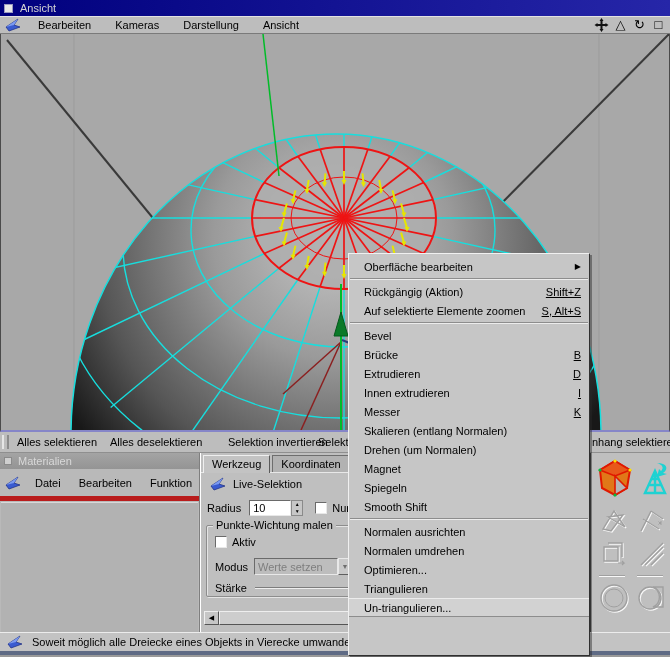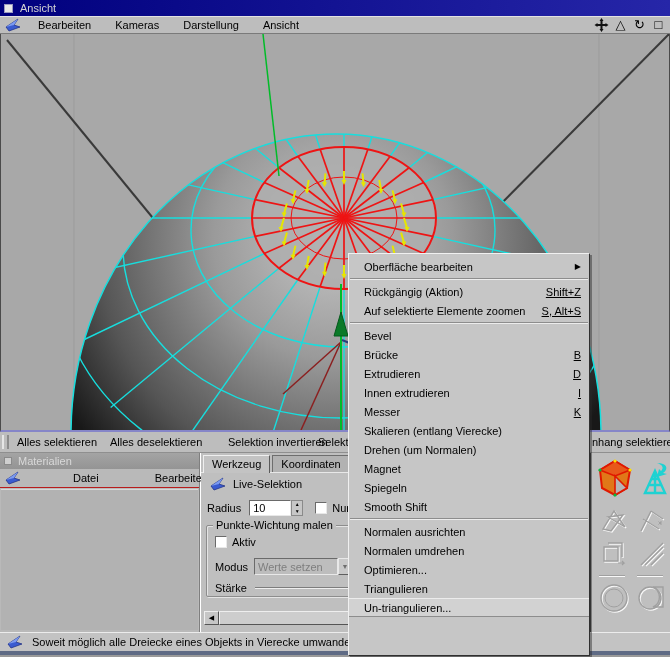--- a/index.html
+++ b/index.html
@@ -27,21 +27,21 @@
     border-bottom:1px solid #8f8f8f;}
   .seltb .handle{position:absolute;left:2px;top:3px;width:7px;height:14px;
     border-left:2px solid #e6e6e6;border-right:2px solid #8c8c8c;}
   .seltb .titem{position:absolute;top:4px;white-space:nowrap;cursor:default;}
   
   .materials{position:absolute;left:0;top:453px;width:200px;height:179px;background:#b9b9b9;
     border-right:1px solid #7f7f7f;}
   .mat-title{height:16px;background:linear-gradient(#a4a4a4,#949494);display:flex;align-items:center;
     padding-left:4px;color:#d9d9d9;}
   .mat-title .sq{width:8px;height:8px;background:#cfcfcf;border:1px solid #8a8a8a;margin-right:6px;}
-  .mat-menu{height:19px;display:flex;align-items:center;border-bottom:1px solid #b91c1c;gap:38px;}
+  .mat-menu{height:32px;display:flex;align-items:center;border-bottom:5px solid #b91c1c;}
   .mat-menu .mitem{padding:0 9px;}
   .mat-menu .arrow{margin-left:auto;padding-right:8px;font-size:9px;}
   .mat-body{height:141px;background:#b2b2b2;border-top:1px solid #d8d8d8;margin:1px;}
   
   .toolpanel{position:absolute;left:201px;top:453px;width:389px;height:179px;background:#bfbfbf;}
   .tabs{position:absolute;left:2px;top:2px;height:17px;display:flex;}
   .tab{padding:2px 8px 0 8px;margin-right:2px;border:1px solid #6e6e6e;border-bottom:none;
     background:#b2b2b2;height:17px;}
   .tab.active{background:#c3c3c3;border-color:#efefef #5a5a5a #c3c3c3 #efefef;height:18px;position:relative;z-index:2;}
   .tab-base{position:absolute;left:0;top:19px;width:100%;border-top:1px solid #e8e8e8;}
@@ -406,21 +406,21 @@
     </div>
     <div class="cm-row">
       <span>Innen extrudieren</span>
       <span class="sc">I</span>
     </div>
     <div class="cm-row">
       <span>Messer</span>
       <span class="sc">K</span>
     </div>
     <div class="cm-row">
-      <span>Skalieren (entlang Vierecke)</span>
+      <span>Skalieren (entlang Normalen)</span>
     </div>
     <div class="cm-row">
       <span>Drehen (um Normalen)</span>
     </div>
     <div class="cm-row">
       <span>Magnet</span>
     </div>
     <div class="cm-row">
       <span>Spiegeln</span>
     </div>

